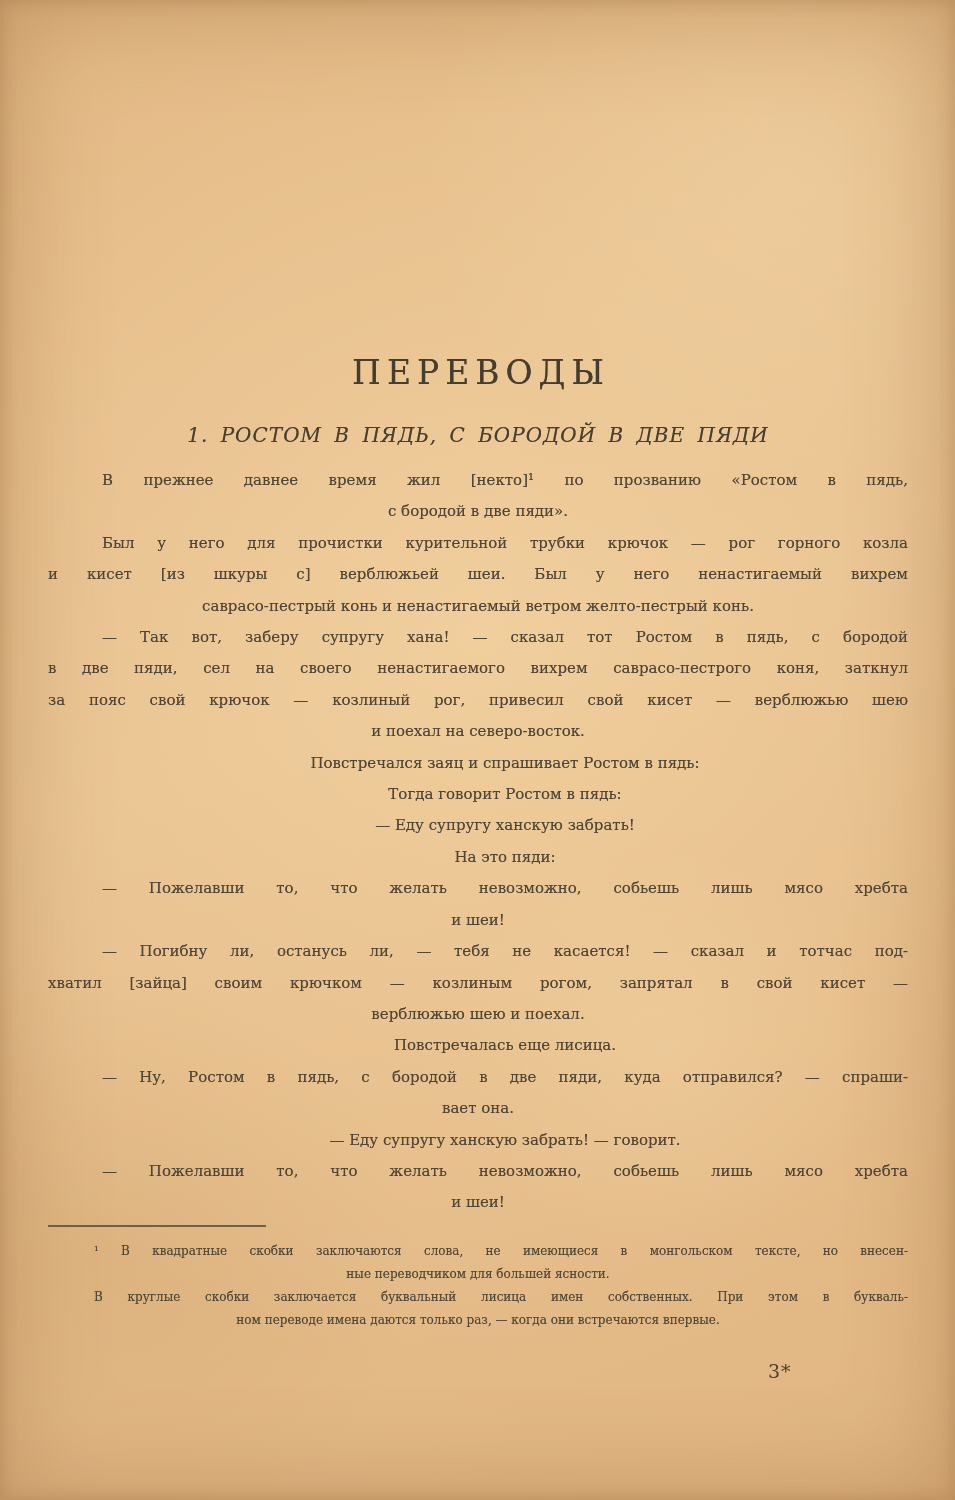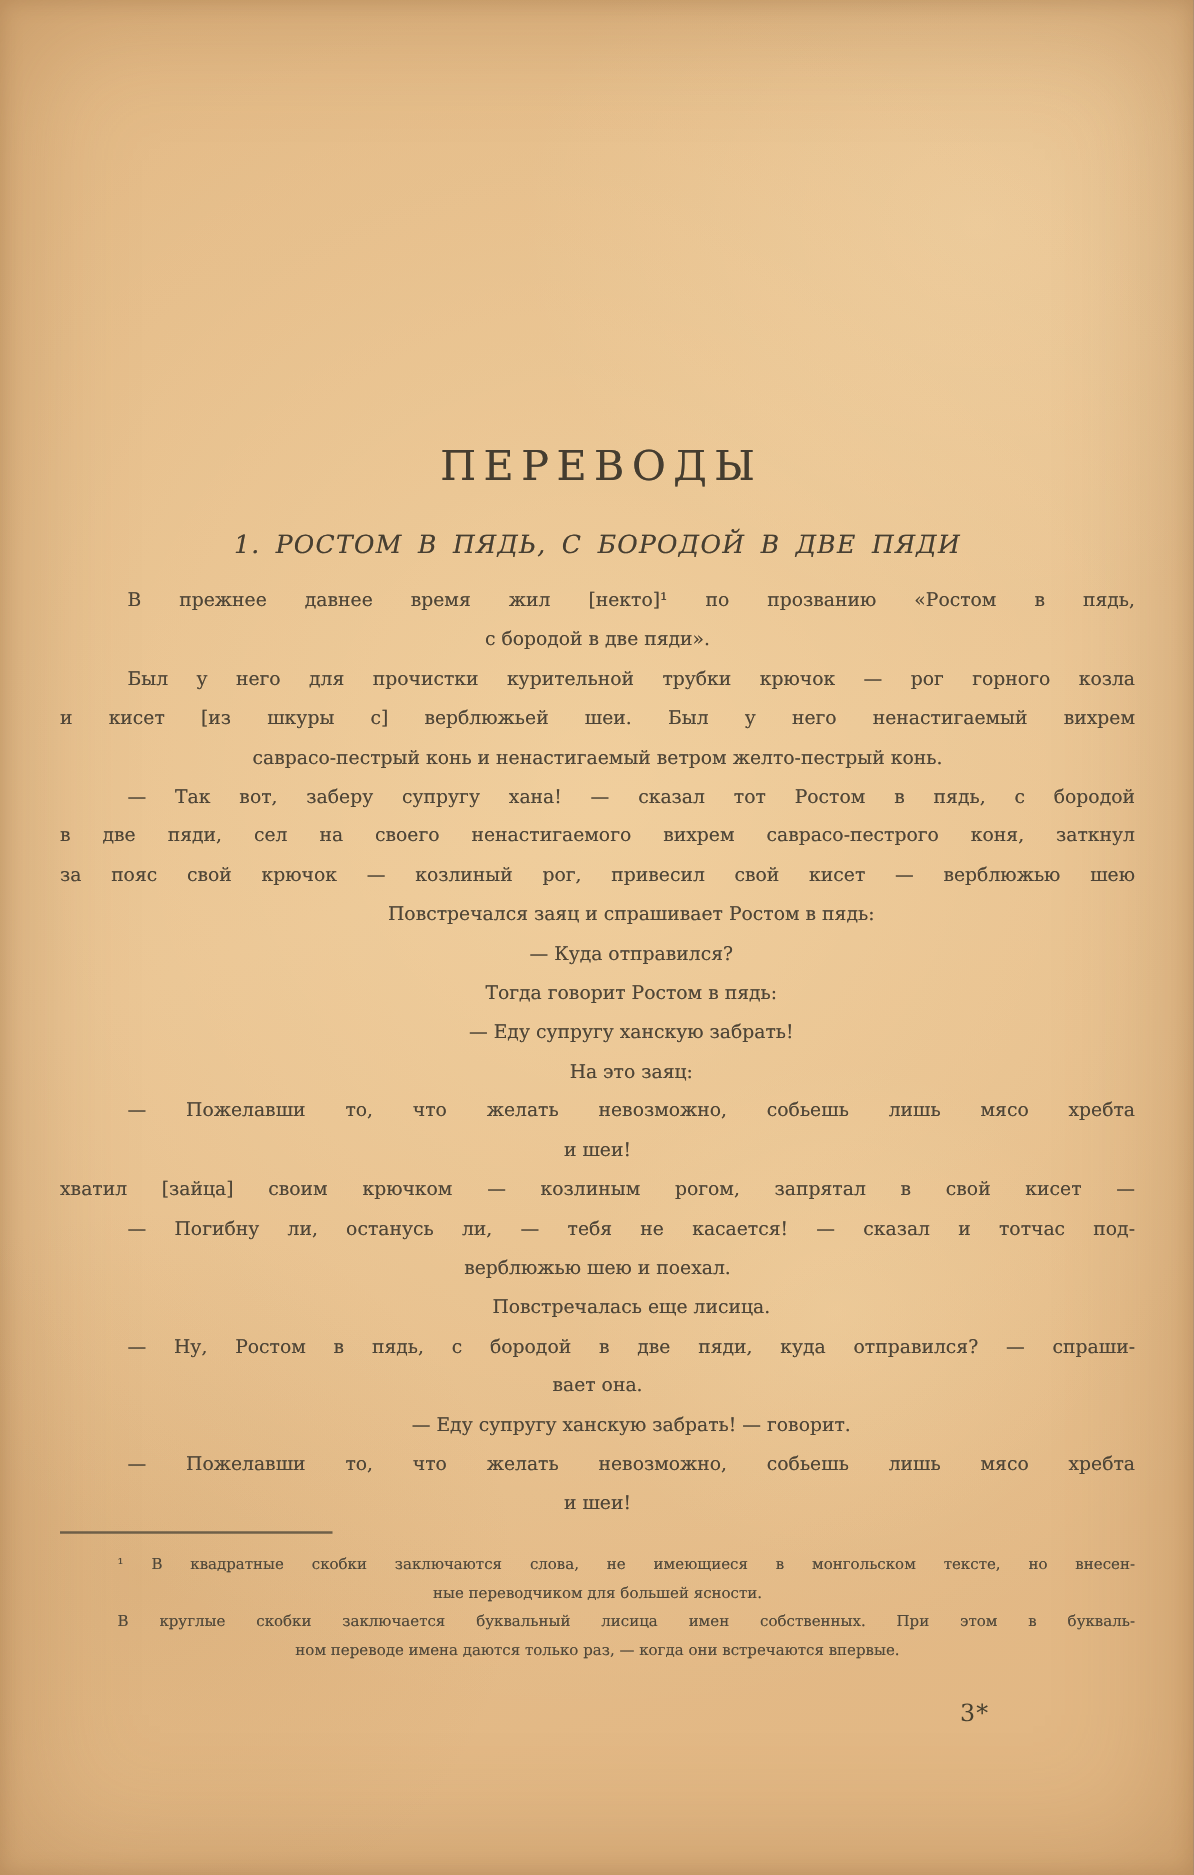--- a/index.html
+++ b/index.html
@@ -93,43 +93,41 @@
         </p>
         <p>
           <span class="line first jl">Был у него для прочистки курительной трубки крючок — рог горного козла</span>
           <span class="line jl">и кисет [из шкуры с] верблюжьей шеи. Был у него ненастигаемый вихрем</span>
           <span class="line">саврасо-пестрый конь и ненастигаемый ветром желто-пестрый конь.</span>
         </p>
         <p>
           <span class="line first jl">— Так вот, заберу супругу хана! — сказал тот Ростом в пядь, с бородой</span>
           <span class="line jl">в две пяди, сел на своего ненастигаемого вихрем саврасо-пестрого коня, заткнул</span>
           <span class="line jl">за пояс свой крючок — козлиный рог, привесил свой кисет — верблюжью шею</span>
+          <span class="line">и поехал на северо-восток.</span>
         </p>
         <p>
           <span class="line first">Повстречался заяц и спрашивает Ростом в пядь:</span>
-        </p>
-        <p>
-          <span class="line first">— Куда отправился?</span>
         </p>
         <p>
           <span class="line first">Тогда говорит Ростом в пядь:</span>
         </p>
         <p>
           <span class="line first">— Еду супругу ханскую забрать!</span>
         </p>
         <p>
-          <span class="line first">На это заяц:</span>
+          <span class="line first">На это пяди:</span>
         </p>
         <p>
           <span class="line first jl">— Пожелавши то, что желать невозможно, собьешь лишь мясо хребта</span>
           <span class="line">и шеи!</span>
         </p>
         <p>
+          <span class="line first jl">— Погибну ли, останусь ли, — тебя не касается! — сказал и тотчас под-</span>
           <span class="line jl">хватил [зайца] своим крючком — козлиным рогом, запрятал в свой кисет —</span>
-          <span class="line first jl">— Погибну ли, останусь ли, — тебя не касается! — сказал и тотчас под-</span>
           <span class="line">верблюжью шею и поехал.</span>
         </p>
         <p>
           <span class="line first">Повстречалась еще лисица.</span>
         </p>
         <p>
           <span class="line first jl">— Ну, Ростом в пядь, с бородой в две пяди, куда отправился? — спраши-</span>
           <span class="line">вает она.</span>
         </p>
         <p>

